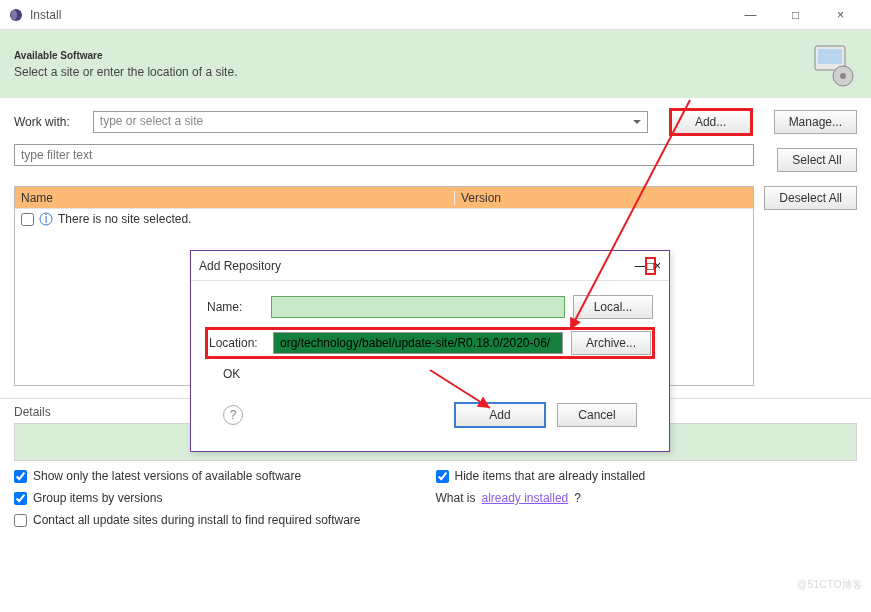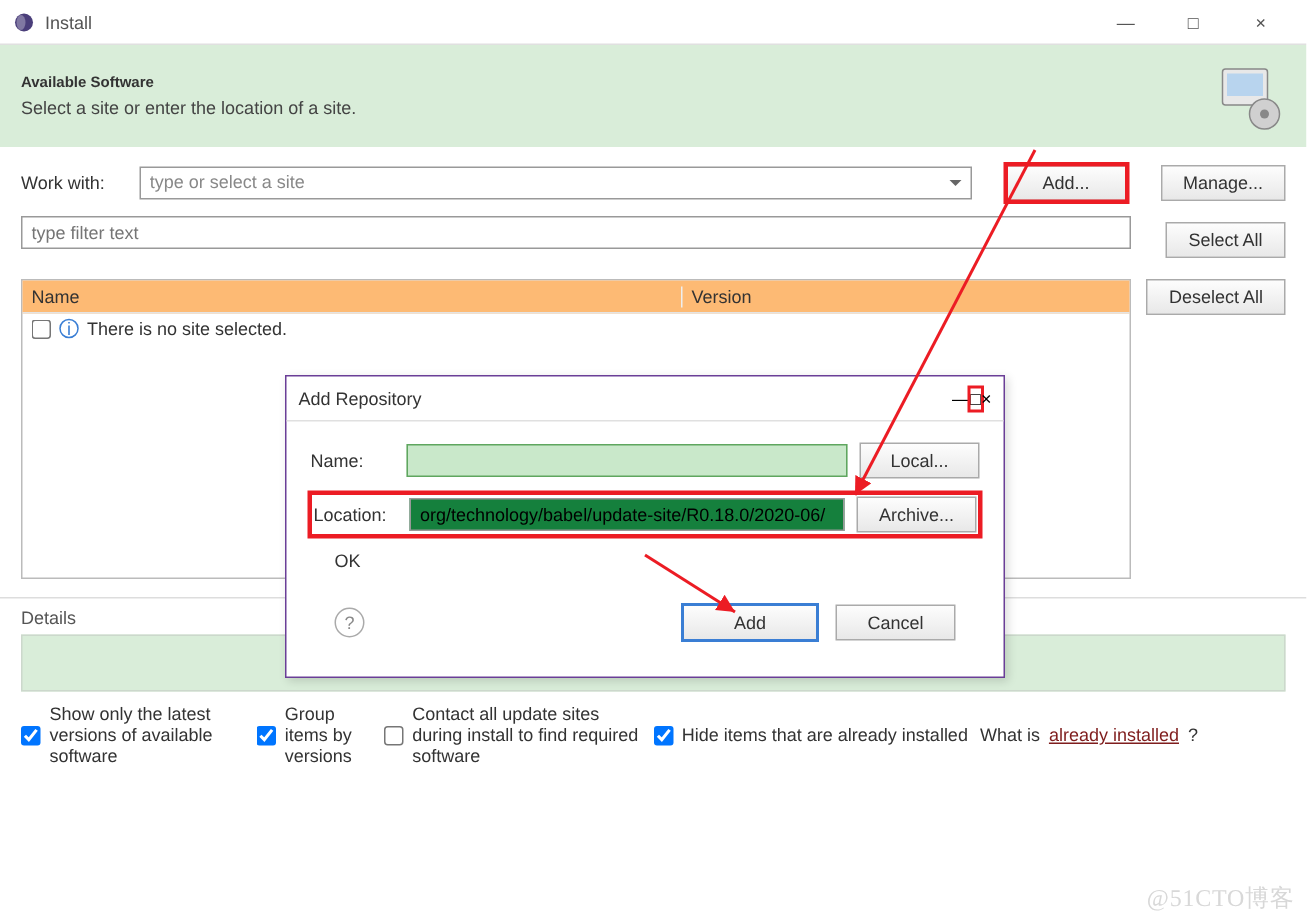--- a/index.html
+++ b/index.html
@@ -25,25 +25,25 @@
 .thead { display: flex; background: #fdba74; border-bottom: 1px solid #e4e4e4; height: 22px; align-items: center; }
 .thead span { padding: 0 6px; color: #333; }
 .thead .c1 { width: 440px; border-right: 1px solid #eee; }
 .trow { display: flex; align-items: center; padding: 3px 6px; gap: 5px; color: #333; }
 .side { display: flex; flex-direction: column; gap: 8px; }
 .redbox { outline: 3px solid #ec1c24; outline-offset: -1px; }
 .details { padding: 6px 14px 0; border-top: 1px solid #ddd; }
 .details .lbl { color: #555; margin-bottom: 4px; }
 .details .area { height: 38px; background: #d9edd9; border: 1px solid #ccd8cc; }
 .checks { padding: 8px 14px; display: flex; flex-wrap: wrap; }
-.checks .col { width: 50%; display: flex; gap: 8px; }
+.checks .col { width: 50%; display: flex; flex-direction: column; gap: 8px; }
 .chk { display: flex; align-items: center; gap: 6px; color: #333; }
 .chk input { width: 13px; height: 13px; }
-a { color: #7f1d1d; text-decoration: underline; }
-.watermark { position: absolute; right: 8px; bottom: 2px; color: #d8d8d8; font-size: 16px; letter-spacing: 0.5px; pointer-events: none; font-family: Liberation Serif, serif; }
+a { color: #8b5cf6; text-decoration: underline; }
+.watermark { position: absolute; right: 8px; bottom: 20px; color: #d8d8d8; font-size: 10px; letter-spacing: 0.5px; pointer-events: none; }
 
 
 .modal { position: absolute; left: 190px; top: 250px; width: 480px; border: 1px solid #6a3e97; background: #fff; box-shadow: 2px 2px 6px rgba(0,0,0,0.15); }
 .mtitle { height: 30px; display: flex; align-items: center; padding: 0 8px; border-bottom: 1px solid #e0e0e0; }
 .mtitle .t { flex: 1; color: #333; }
 .mbody { padding: 14px 16px 10px; }
 .mrow { display: flex; align-items: center; gap: 8px; margin-bottom: 10px; }
 .mrow label { width: 56px; color: #333; }
 .minput { flex: 1; height: 22px; border: 1px solid #999; padding: 2px 6px; background: #15803d; }
 .name-in { background: #c9e8ca; border: 1px solid #5fa65f; }

